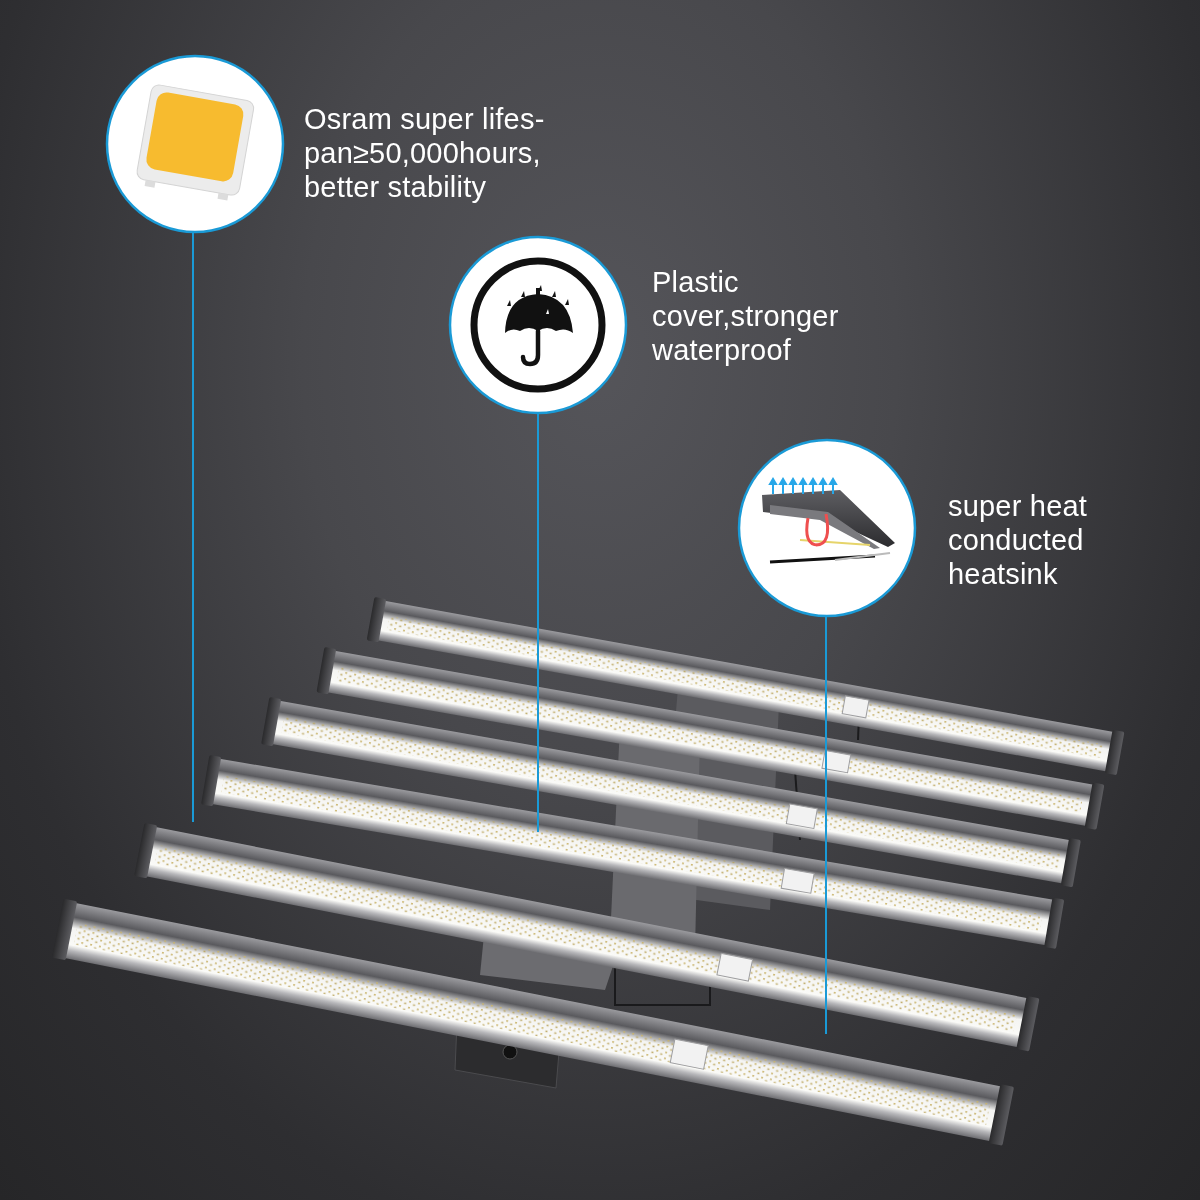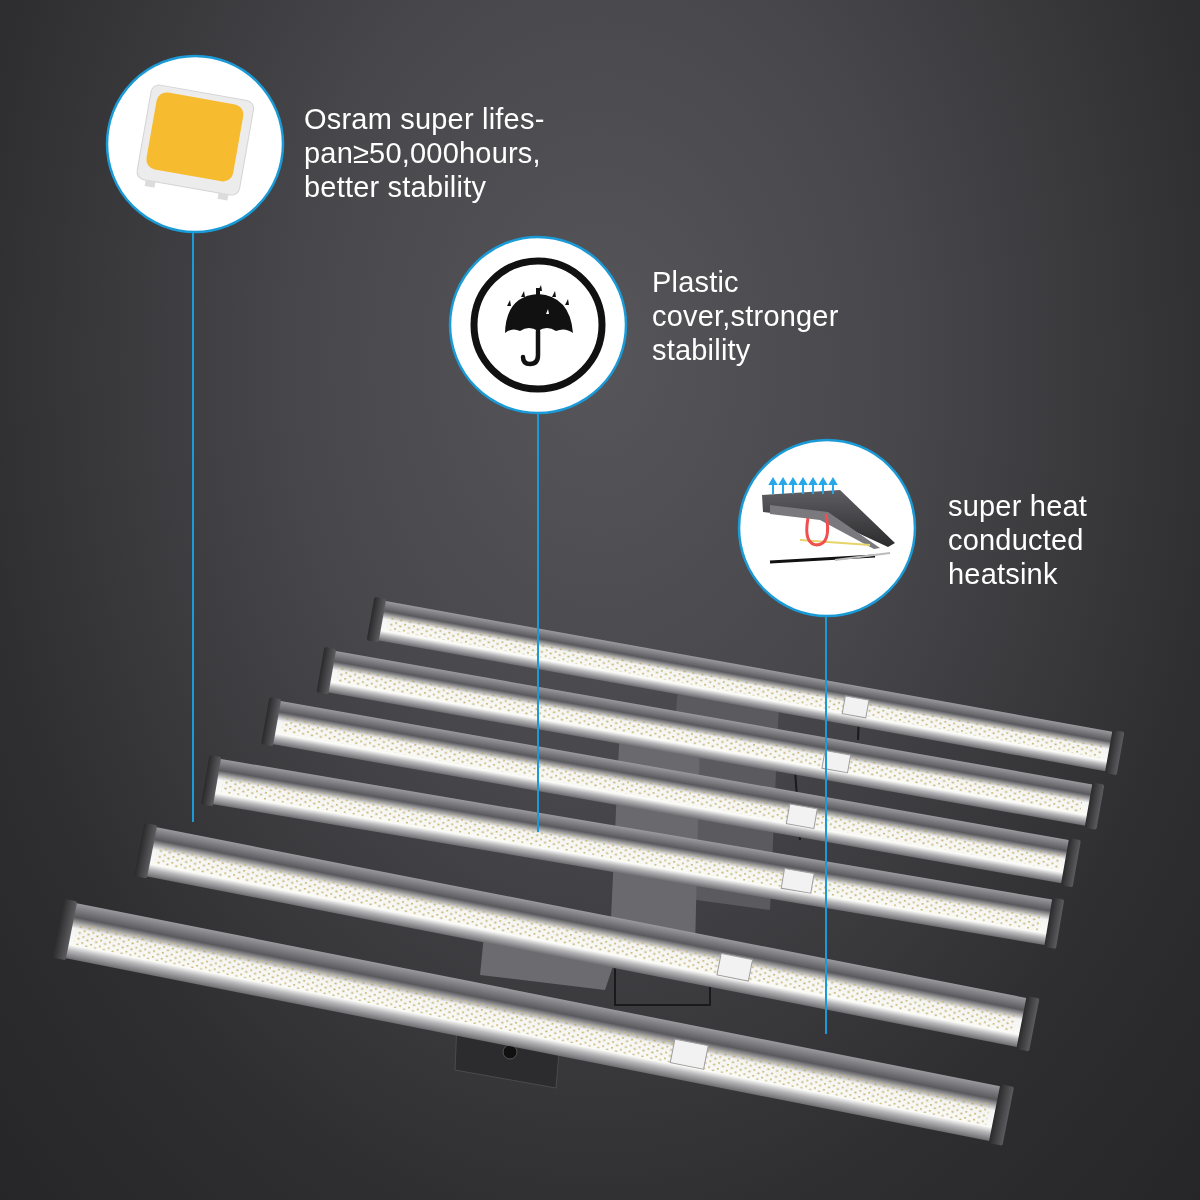--- a/index.html
+++ b/index.html
@@ -167,17 +167,17 @@
       </g>
     </g>
   </g>
 </svg>
 
 <div class="feature-text" id="text-led">Osram super lifes-
 pan≥50,000hours,
 better stability</div>
 <div class="feature-text" id="text-cover">Plastic
 cover,stronger
-stability</div>
+waterproof</div>
 <div class="feature-text" id="text-heatsink">super heat
 conducted
 heatsink</div>
 </div>
 
 </body></html>

